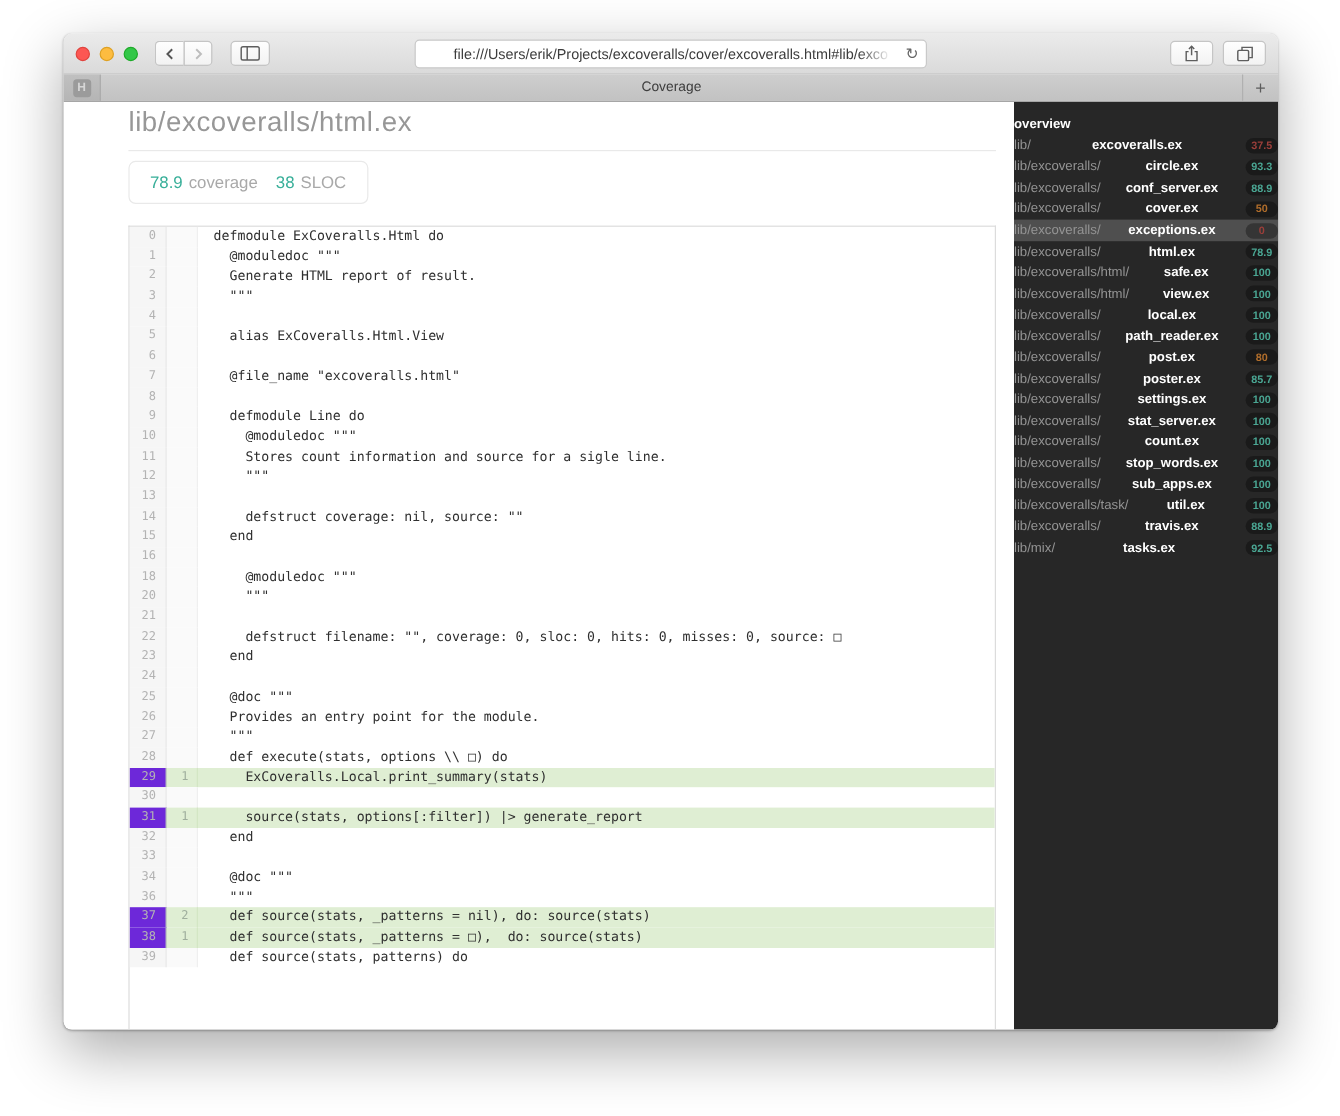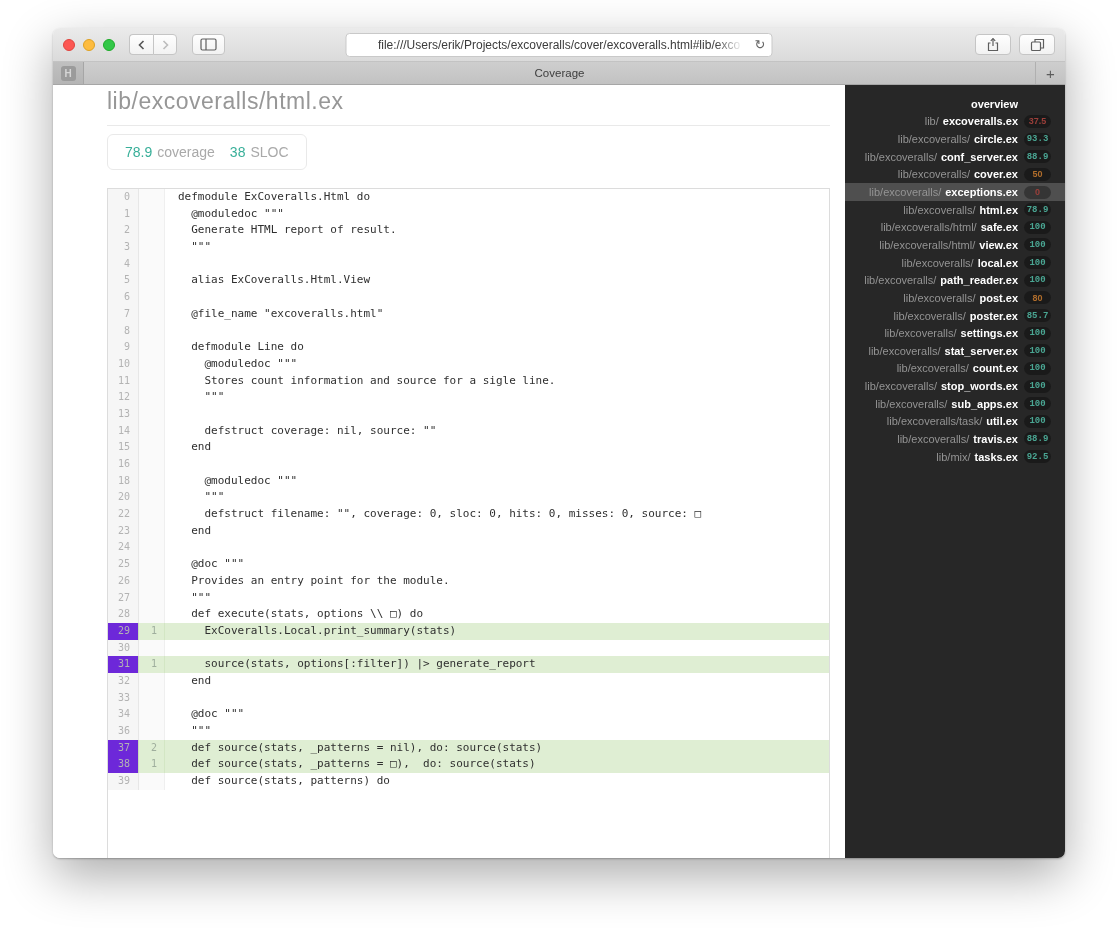--- a/index.html
+++ b/index.html
@@ -80,29 +80,29 @@
   .src  { flex:1; font-size:11px; color:#2f2f2f; white-space:pre; padding-left:13px;
           overflow:hidden; }
   .code-row.covered .ln   { background:#6d28d9; border-right-color:#c8dcb8; }
   .code-row.covered .hits { background:#dfeed3; border-right-color:#d3e6c4; }
   .code-row.covered .src  { background:#dfeed3; }
 
   
   .sidebar { width:220px; flex:none; background:#272727; padding-top:10px;
              font-size:11px; overflow:hidden; }
   .file-row { height:17.65px; display:flex; align-items:center;
-              justify-content:flex-end; gap:4px; padding-right:14px; cursor:default; }
+              justify-content:space-between; gap:4px; padding-right:0; cursor:default; }
   .file-row.sel { background:#4f4f4f; }
   .fpath { color:#949494; }
   .fname { color:#ffffff; font-weight:bold; }
   .fpct  { width:27px; flex:none; text-align:center; font-size:9px; font-weight:bold;
            background:rgba(0,0,0,.33); border-radius:8px; padding:1.5px 0;
            margin-left:2px; }
   .fpct.empty { background:transparent; }
-  .lv-teal   { color:#4aa693;font-family:Liberation Mono, monospace; }
+  .lv-teal   { color:#4aa693; }
   .lv-orange { color:#b06d2b; }
   .lv-red    { color:#9c3f3a; }
   .overview-row .fname { font-weight:bold; }
 
   
   .icon-svg { display:block; }
 </style>
 </head>
 <body>
 
@@ -267,20 +267,25 @@
     <span class="ln">18</span>
     <span class="hits"></span>
     <span class="src">    @moduledoc """</span>
   </div>
           <div class="code-row">
     <span class="ln">20</span>
     <span class="hits"></span>
     <span class="src">    """</span>
   </div>
           <div class="code-row">
+    <span class="ln">21</span>
+    <span class="hits"></span>
+    <span class="src"></span>
+  </div>
+          <div class="code-row">
     <span class="ln">22</span>
     <span class="hits"></span>
     <span class="src">    defstruct filename: "", coverage: 0, sloc: 0, hits: 0, misses: 0, source: □</span>
   </div>
           <div class="code-row">
     <span class="ln">23</span>
     <span class="hits"></span>
     <span class="src">  end</span>
   </div>
           <div class="code-row">

